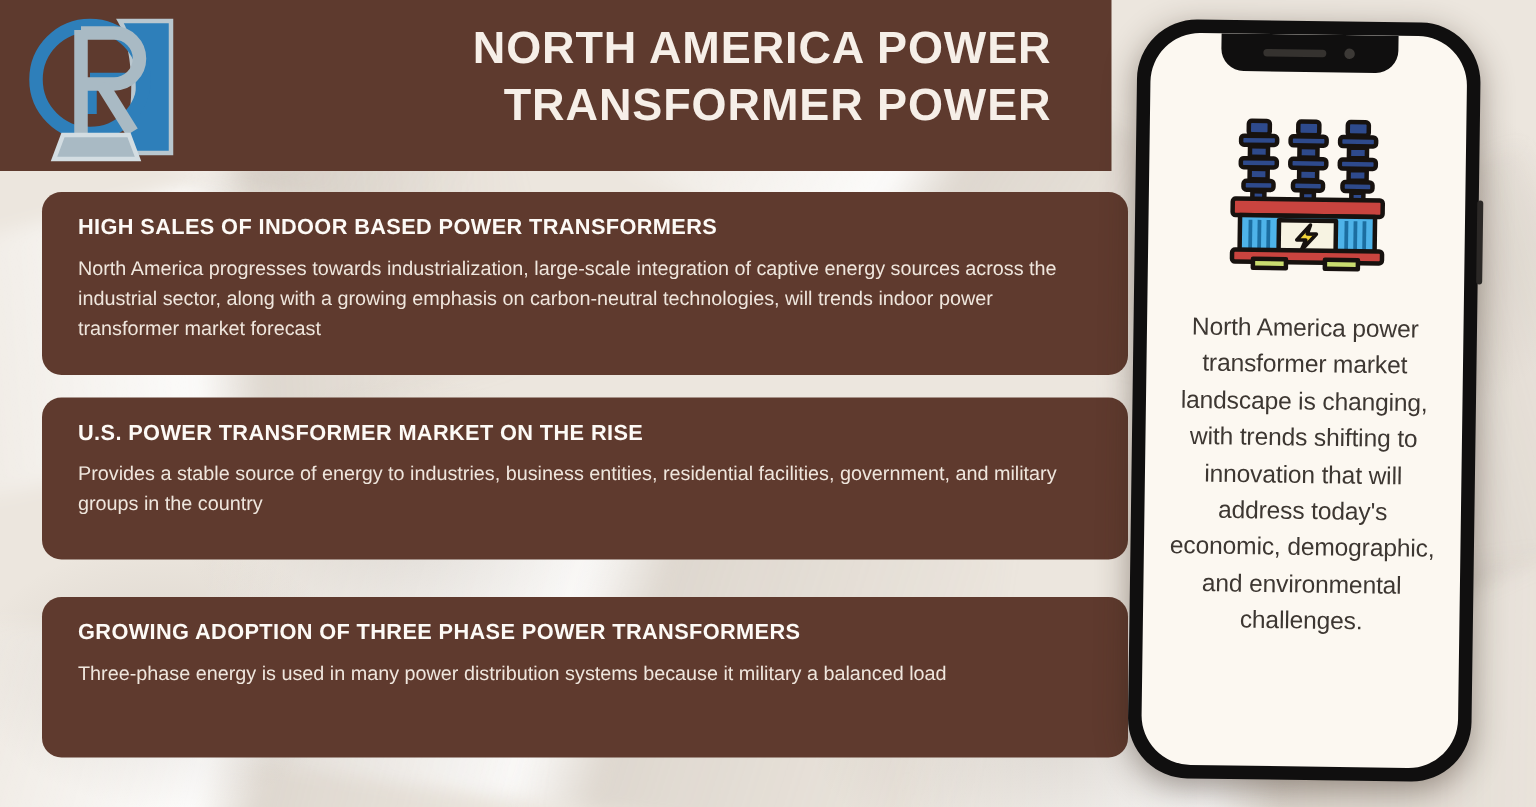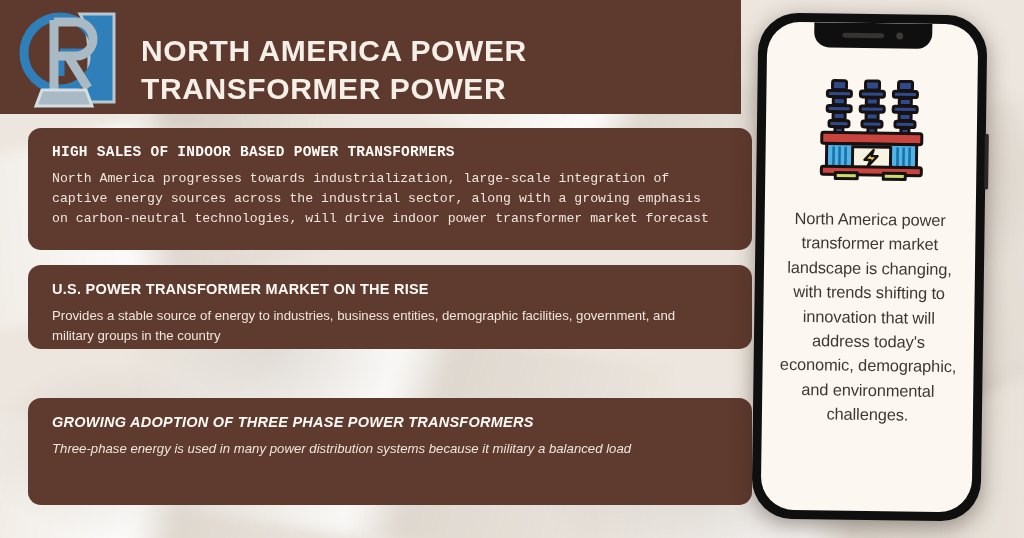--- a/index.html
+++ b/index.html
@@ -31,36 +31,36 @@
   .s3 { left:820px; top:60px;  width:240px; height:220px; }
   .s4 { left:-20px; top:360px; width:260px; height:180px; }
 
   
   #header-band {
     position:absolute; left:0; top:0; width:741px; height:114px;
     background:#5e3a2e;
   }
   #logo { position:absolute; left:14px; top:6px; width:112px; height:104px; }
   #title-block {
-    position:absolute; left:141px; top:32px; width:560px;
+    position:absolute; left:141px; top:14px; width:560px;text-align:right;
   }
   .title-line {
     color:#f6efe8; font-weight:bold; font-size:30px; line-height:38px;
     letter-spacing:.6px; white-space:nowrap;
     font-family:"Liberation Sans", sans-serif;
   }
 
   
   .info-card {
     position:absolute; left:28px; background:#5f3a2e; border-radius:13px;
     padding:16px 24px 14px 24px;
   }
-  #card-0 { top:128px; width:724px; height:122px;font-family:Liberation Mono, monospace; }
-  #card-1 { top:265px; width:724px; height:84px; }
-  #card-2 { top:398px; width:724px; height:107px;font-style:italic; }
+  #card-0 { top:128px; width:724px; height:122px; }
+  #card-1 { top:265px; width:724px; height:108px; }
+  #card-2 { top:398px; width:724px; height:107px; }
   .card-heading {
     color:#fdfaf6; font-weight:bold; font-size:14.5px; letter-spacing:.25px;
     margin-bottom:9px; white-space:nowrap;
   }
   .card-body {
     color:#efe6dd; font-size:13.2px; line-height:20px; max-width:668px;
   }
 
   
   #phone {
@@ -130,26 +130,26 @@
   </svg>
 
   <div id="title-block">
     <div class="title-line">NORTH AMERICA POWER</div>
     <div class="title-line">TRANSFORMER POWER</div>
   </div>
 </div>
 
 <div class="info-card" id="card-0">
   <div class="card-heading">HIGH SALES OF INDOOR BASED POWER TRANSFORMERS</div>
-  <div class="card-body">North America progresses towards industrialization, large-scale integration of captive energy sources across the industrial sector, along with a growing emphasis on carbon-neutral technologies, will drive indoor power transformer market forecast</div>
+  <div class="card-body">North America progresses towards industrialization, large-scale integration of captive energy sources across the industrial sector, along with a growing emphasis on carbon-neutral technologies, will trends indoor power transformer market forecast</div>
 </div>
 
 <div class="info-card" id="card-1">
   <div class="card-heading">U.S. POWER TRANSFORMER MARKET ON THE RISE</div>
-  <div class="card-body">Provides a stable source of energy to industries, business entities, demographic facilities, government, and military groups in the country</div>
+  <div class="card-body">Provides a stable source of energy to industries, business entities, residential facilities, government, and military groups in the country</div>
 </div>
 
 <div class="info-card" id="card-2">
   <div class="card-heading">GROWING ADOPTION OF THREE PHASE POWER TRANSFORMERS</div>
   <div class="card-body">Three-phase energy is used in many power distribution systems because it military a balanced load</div>
 </div>
 
 <div id="phone">
   <div id="side-button"></div>
 

